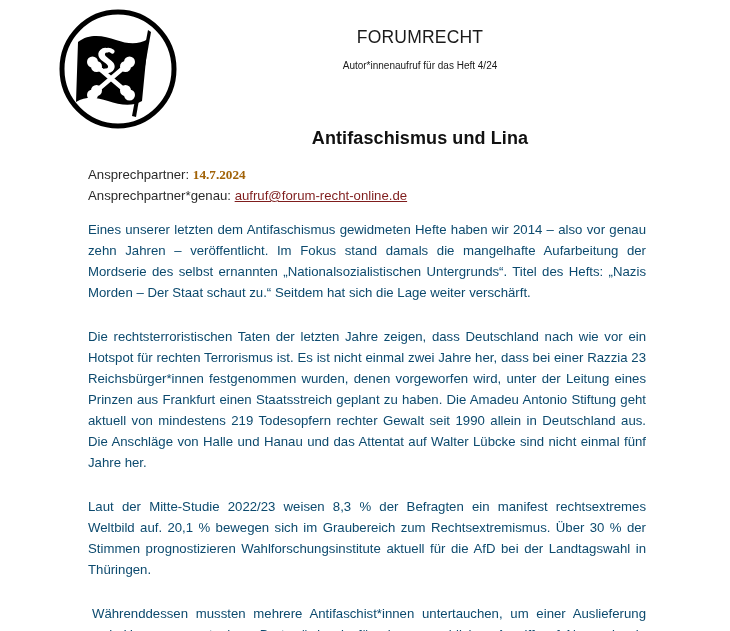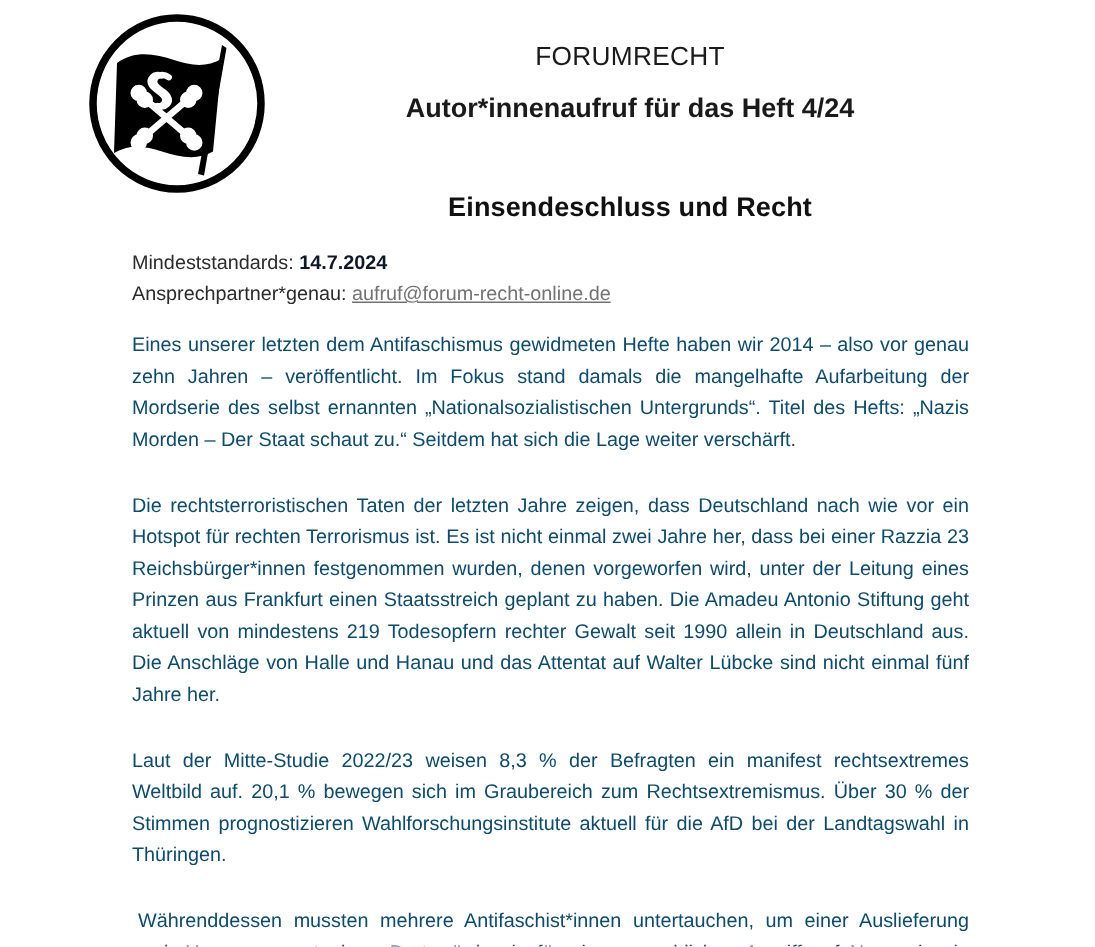--- a/index.html
+++ b/index.html
@@ -49,22 +49,22 @@
     font-size: 17.5px;
     letter-spacing: 0.2px;
     color: #1a1a1a;
     line-height: 1.1;
     margin-bottom: 12px;
   }
   .brand .b-strong { font-weight: 400; }
   .brand .b-light  { font-weight: 400; }
 
   .subline {
-    font-size: 18px;
-    font-weight: 700;
+    font-size: 10px;
+    font-weight: 400;
     color: #1a1a1a;
     line-height: 1.45;
     margin-bottom: 4px;
   }
 
   .doc-title {
     position: absolute;
     left: 190px;
     top: 128px;
     width: 460px;
@@ -82,24 +82,24 @@
     top: 164px;
     width: 558px;
   }
 
   .meta-line {
     font-size: 13.2px;
     line-height: 21px;
     color: #2b2b2b;
     white-space: nowrap;
   }
-  .meta-line .meta-value { font-weight: 700; color: #0f172a; }
+  .meta-line .meta-value { font-weight: 700; color: #a16207; font-family: Liberation Serif, serif; }
 
   .maillink {
-    color: #737373;
+    color: #7f1d1d;
     text-decoration: underline;
     text-underline-offset: 1px;
   }
 
   
   .para {
     font-size: 13.2px;
     line-height: 21px;
     text-align: justify;
     color: #0c4a6e;
@@ -151,27 +151,27 @@
           <circle cx="69.5" cy="81.5" r="3.3"></circle>
         </g>
       </svg>
     </div>
 
     <div class="header-text">
       <div class="brand"><span class="b-strong">FORUM</span><span class="b-light">RECHT</span></div>
       <div class="subline">Autor*innenaufruf für das Heft 4/24</div>
     </div>
 
-    <div class="doc-title">Einsendeschluss und Recht</div>
+    <div class="doc-title">Antifaschismus und Lina</div>
   </div>
 
   <div class="body-col">
 
     <div class="meta-block">
-      <div class="meta-line"><span>Mindeststandards:</span>
+      <div class="meta-line"><span>Ansprechpartner:</span>
         <span class="meta-value">14.7.2024</span></div>
       <div class="meta-line"><span>Ansprechpartner*genau:</span>
         <a class="maillink" href="#">aufruf@forum-recht-online.de</a></div>
     </div>
 
     <p class="para">Eines unserer letzten dem Antifaschismus gewidmeten Hefte haben wir 2014 – also vor genau zehn Jahren – veröffentlicht. Im Fokus stand damals die mangelhafte Aufarbeitung der Mordserie des selbst ernannten „Nationalsozialistischen Untergrunds“. Titel des Hefts: „Nazis Morden – Der Staat schaut zu.“ Seitdem hat sich die Lage weiter verschärft.</p>
     <p class="para">Die rechtsterroristischen Taten der letzten Jahre zeigen, dass Deutschland nach wie vor ein Hotspot für rechten Terrorismus ist. Es ist nicht einmal zwei Jahre her, dass bei einer Razzia 23 Reichsbürger*innen festgenommen wurden, denen vorgeworfen wird, unter der Leitung eines Prinzen aus Frankfurt einen Staatsstreich geplant zu haben. Die Amadeu Antonio Stiftung geht aktuell von mindestens 219 Todesopfern rechter Gewalt seit 1990 allein in Deutschland aus. Die Anschläge von Halle und Hanau und das Attentat auf Walter Lübcke sind nicht einmal fünf Jahre her.</p>
     <p class="para">Laut der Mitte-Studie 2022/23 weisen 8,3 % der Befragten ein manifest rechtsextremes Weltbild auf. 20,1 % bewegen sich im Graubereich zum Rechtsextremismus. Über 30 % der Stimmen prognostizieren Wahlforschungsinstitute aktuell für die AfD bei der Landtagswahl in Thüringen.</p>
     <p class="para lead-space"> Währenddessen mussten mehrere Antifaschist*innen untertauchen, um einer Auslieferung nach Ungarn zu entgehen. Dort würde sie für einen angeblichen Angriff auf Neonazis ein Strafverfahren erwarten, bei dem man nicht von einer Einhaltung rechtsstaatlicher Mindeststandards ausgehen kann. Dabei stehen exorbitant lange Haftstrafen unter menschenunwürdigen Bedingungen im Raum. In Sachsen – man sollte meinen, hier gäbe es andere Probleme – wurde bereits vor einigen Jahren eine „SoKo Linx“ gebildet, die Jagd auf Antifaschist*innen und andere Linke macht. Ein Ergebnis der Arbeit der Sonderkommission ist das Urteil gegen Lina E., die im Mai 2023 wegen Angriffen auf Nazis zu fünf Jahren und drei Monaten Haft verurteilt wurde.</p>
   </div>

